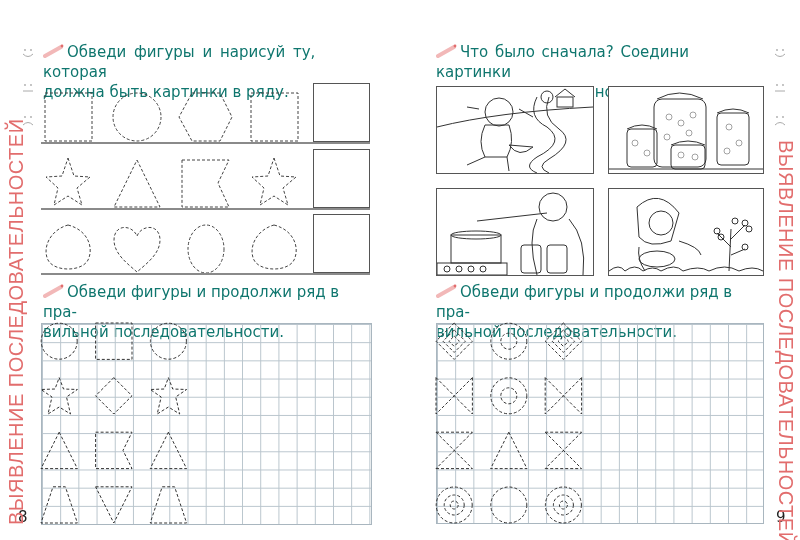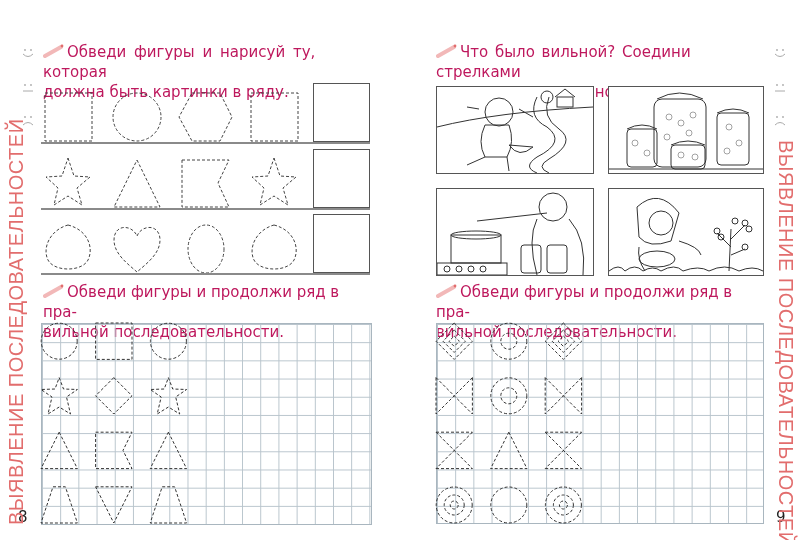--- a/index.html
+++ b/index.html
@@ -1,20 +1,20 @@
 <!DOCTYPE html>
 <html><head>
 <meta charset="utf-8">
 <style>
   html,body{margin:0;padding:0;background:#fff;}
   body{width:800px;height:540px;position:relative;overflow:hidden;font-family:"DejaVu Sans","Liberation Sans",sans-serif;color:#222;}
   .page{position:absolute;top:0;height:540px;}
   .page-left{left:0;width:400px;}
   .page-right{left:400px;width:400px;}
-  .task{position:absolute;font-size:15px;line-height:20px;color:#be185d;}
+  .task{position:absolute;font-size:15px;line-height:20px;color:#0f766e;}
   .task .pencil{display:inline-block;width:22px;height:14px;vertical-align:-1px;margin-right:2px;}
   .side-label{position:absolute;font-family:"Liberation Sans",sans-serif;font-size:20px;letter-spacing:0.5px;color:#e26d6d;white-space:nowrap;}
   .side-left{left:5px;top:525px;transform-origin:0 0;transform:rotate(-90deg);}
   .side-right{left:797px;top:140px;transform-origin:0 0;transform:rotate(90deg);}
   .page-num{position:absolute;font-size:15px;color:#222;}
   .smiley{position:absolute;width:16px;height:16px;}
   .row-line{position:absolute;height:2px;background:#8a8a8a;}
   .answer-box{position:absolute;border:1.5px solid #555;background:#fff;}
   .svg-abs{position:absolute;overflow:visible;}
   .panel{position:absolute;border:1.2px solid #555;background:#fff;overflow:hidden;}
@@ -134,21 +134,21 @@
     <circle cx="5" cy="5" r="0.9" fill="#aaa"></circle>
       <circle cx="11" cy="5" r="0.9" fill="#aaa"></circle>
     <path d="M3 13 Q8 8 13 13" stroke="#aaa" fill="none" stroke-width="1"></path>
   </svg>
 
   <div class="task" style="left:36px;top:42px;width:330px">
     <div>
       <svg class="pencil" viewBox="0 0 22 14">
         <line x1="2" y1="12" x2="18" y2="3" stroke="#f2b8b8" stroke-width="4" stroke-linecap="round"></line>
         <circle cx="19" cy="2" r="1.4" fill="#e26d6d"></circle>
-      </svg><span style="word-spacing:2px">Что было вильной? Соедини стрелками</span>
+      </svg><span style="word-spacing:2px">Что было сначала? Соедини картинки</span>
     </div>
     <div>картинки в правильном порядке.</div>
   </div>
 
   <div class="panel" style="left:36px;top:86px;width:156px;height:86px">
     <svg width="156" height="86" viewBox="0 0 156 86">
       <g fill="none" stroke="#333" stroke-width="1">
         <path d="M0,40 Q60,25 156,20"></path>
         <path d="M100,10 Q90,30 110,40 Q130,55 100,70 Q85,80 100,86"></path>
         <path d="M112,10 Q104,30 122,42 Q140,55 112,72 Q98,80 112,86"></path>

